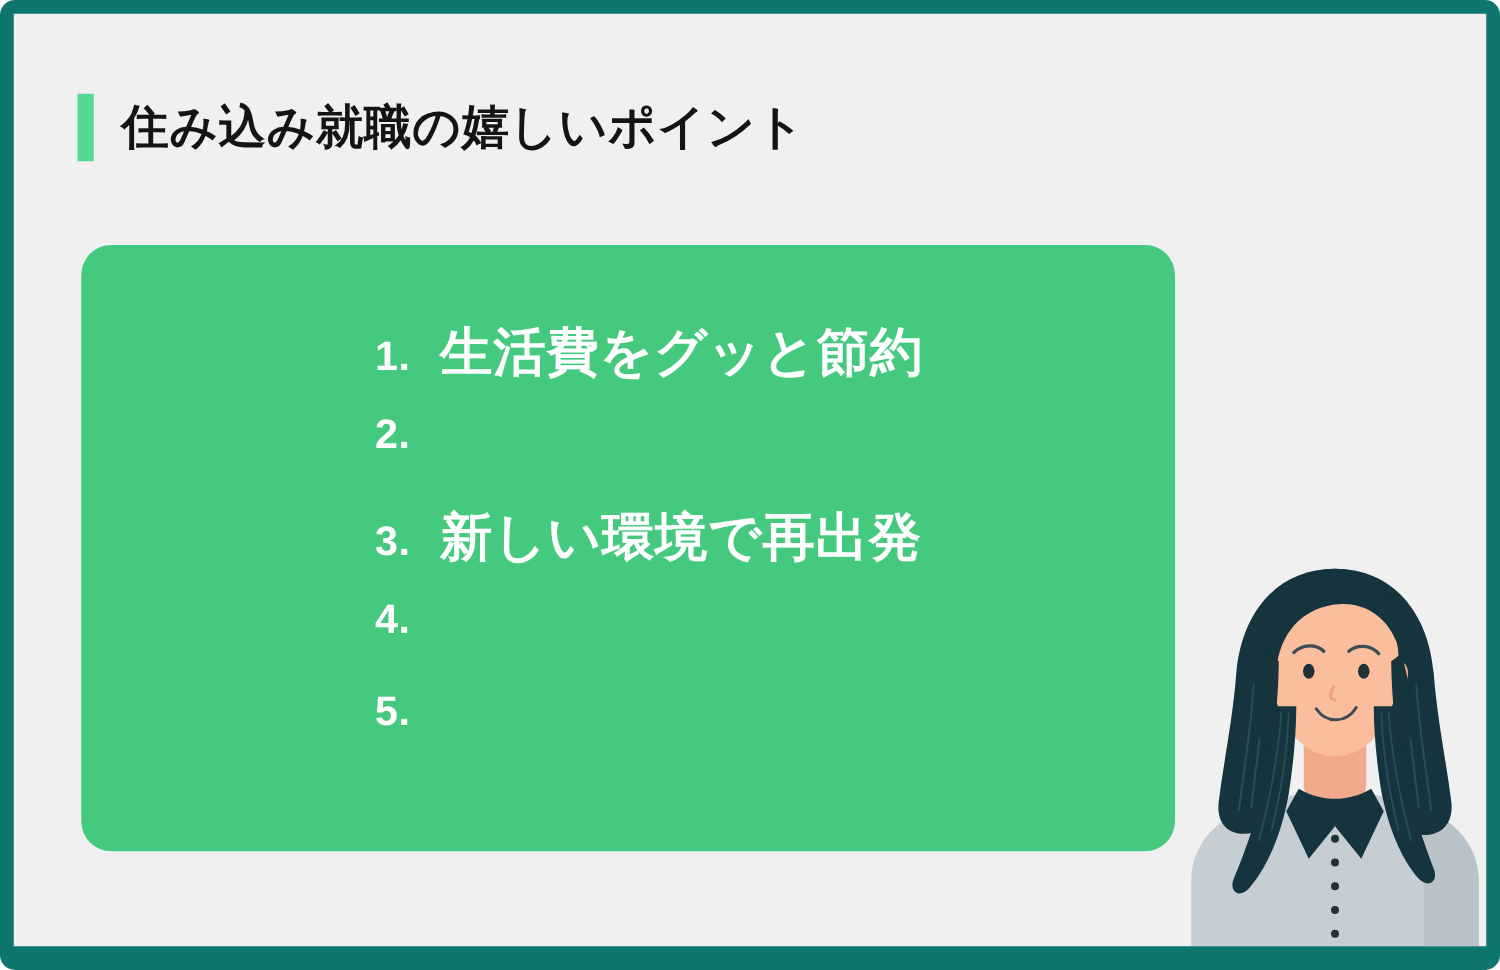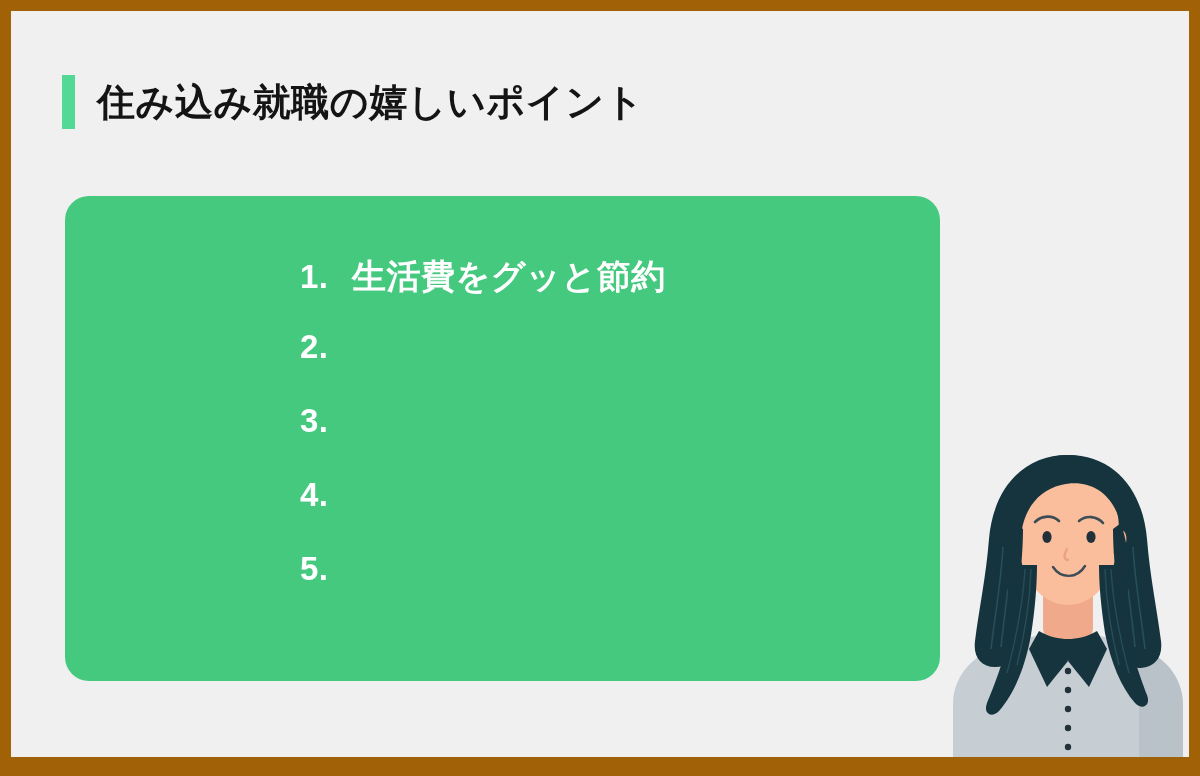--- a/index.html
+++ b/index.html
@@ -8,23 +8,24 @@
     background: #ffffff;
   }
   body {
     font-family: "Liberation Sans", "DejaVu Sans", sans-serif;
   }
 
   #slide {
     position: relative;
     width: 1200px;
     height: 776px;
-    background: #a16207;   
+    background: #0f766e;   
     overflow: hidden;
     box-sizing: border-box;
+    border-radius: 12px;
   }
 
   
   #canvas {
     position: absolute;
     left: 11px;
     top: 11px;
     width: 1178px;
     height: 746px;
     background: #F0F0F0;
@@ -88,21 +89,21 @@
     white-space: nowrap;
   }
   .point-num {
     font-size: 33px;
     font-weight: 700;
     width: 52px;
     flex: 0 0 auto;
     letter-spacing: 0.5px;
   }
   .point-label {
-    font-size: 34px;
+    font-size: 42px;
     font-weight: 700;
     letter-spacing: 0.5px;
   }
 
   
   #illustration {
     position: absolute;
     right: -4px;
     bottom: 0;
     width: 250px;
@@ -132,20 +133,21 @@
           <span class="point-num">1.</span>
           <span class="point-label">生活費をグッと節約</span>
         </div>
 
         <div class="point-item">
           <span class="point-num">2.</span>
         </div>
 
         <div class="point-item">
           <span class="point-num">3.</span>
+          <span class="point-label">新しい環境で再出発</span>
         </div>
 
         <div class="point-item">
           <span class="point-num">4.</span>
         </div>
 
         <div class="point-item">
           <span class="point-num">5.</span>
         </div>
 

